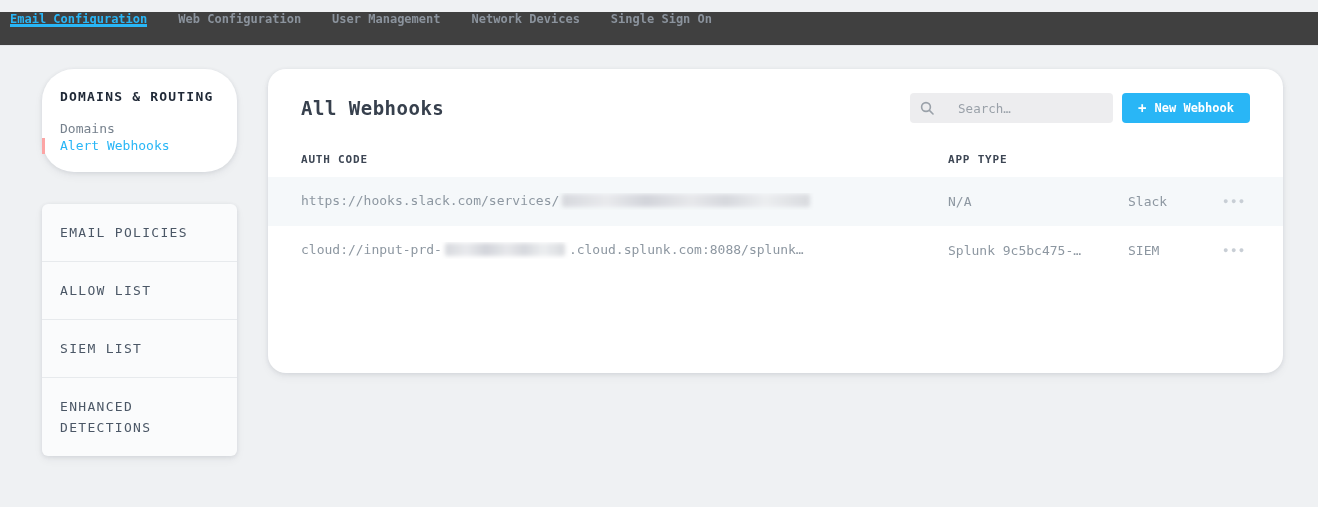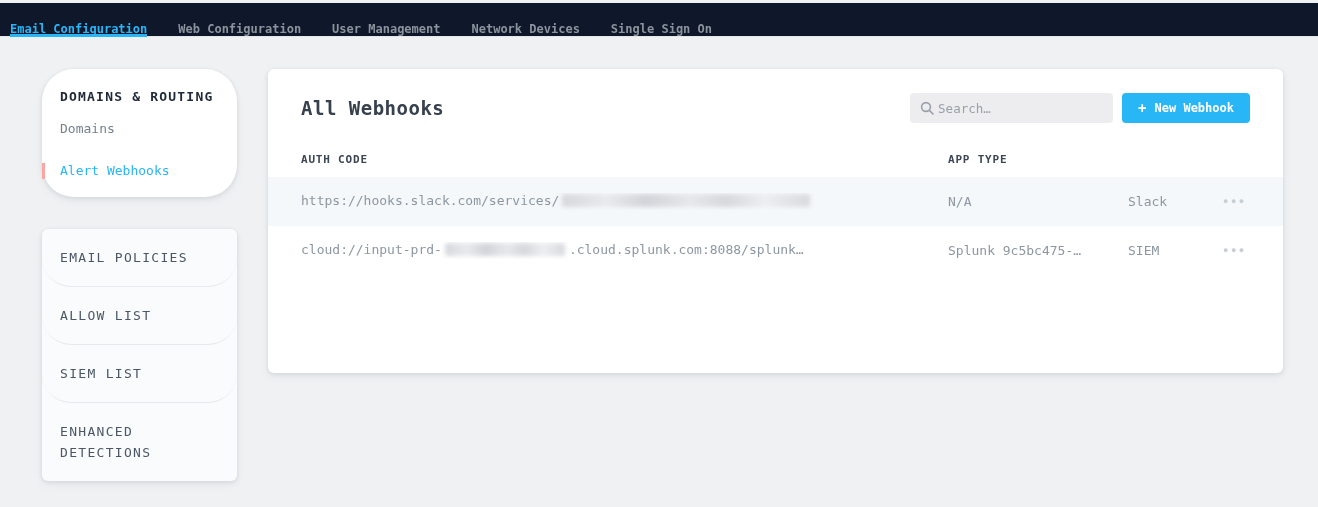--- a/index.html
+++ b/index.html
@@ -6,23 +6,23 @@
   html,body { width:1318px; height:507px; }
   body {
     font-family:"DejaVu Sans Mono","Liberation Mono",monospace;
     background:#eff1f3;
     position:relative;
     overflow:hidden;
   }
 
   
   .topnav {
-    position:absolute; top:3px; left:0; width:1318px; height:34px;
-    background:#0f172a; border-bottom:1px solid #e4e6ea;
-    display:flex; align-items:flex-end; padding-left:10px;
+    position:absolute; top:12px; left:0; width:1318px; height:34px;
+    background:#404040; border-bottom:1px solid #e4e6ea;
+    display:flex; align-items:flex-start; padding-left:10px;
   }
   .tab {
     position:relative; display:flex; align-items:center;
     margin-right:31px; font-size:12px; font-weight:bold;
     color:#8b939d; cursor:pointer; white-space:nowrap;
   }
   .tab.active { color:#29b6f6; }
   .tab.active::after {
     content:""; position:absolute; left:0; right:0; bottom:-1px;
     height:3px; background:#29b6f6;
@@ -34,49 +34,49 @@
     background:#ffffff; border-radius:6px;
     box-shadow:0 1px 4px rgba(30,40,60,0.10), 0 4px 10px rgba(30,40,60,0.05);
   }
   .card.routing { padding:20px 0 18px 0; margin-bottom:32px;border-radius:32px; }
   .routing-header {
     padding:0 18px; font-size:13px; font-weight:bold;
     letter-spacing:1.2px; color:#1f2836; margin-bottom:17px;
   }
   .side-item {
     padding:0 18px; font-size:13px; color:#76818d;
-    margin-bottom:26px; cursor:pointer; line-height:16px;
+    margin-bottom:1px; cursor:pointer; line-height:16px;
   }
   .side-item:last-child { margin-bottom:0; }
   .side-item.active {
     color:#29b6f6; border-left:3px solid #fca5a5; padding-left:15px;
   }
   .card.sections { background:#fafbfc; overflow:hidden; }
   .section-item {
     padding:18px 18px; font-size:13px; letter-spacing:1.3px;
     color:#4b5766; border-bottom:1px solid #e7eaed;
-    line-height:21px; cursor:pointer;border-radius:29px;
+    line-height:21px; cursor:pointer;
   }
   .section-item:last-child { border-bottom:none; }
 
   
   .main-card {
     position:absolute; left:268px; top:69px; width:1015px; height:304px;
-    background:#ffffff; border-radius:6px;
+    background:#ffffff; border-radius:18px;
     box-shadow:0 1px 4px rgba(30,40,60,0.10), 0 4px 10px rgba(30,40,60,0.05);
   }
   .main-header {
     display:flex; align-items:center; justify-content:space-between;
     padding:24px 33px 18px 33px;
   }
   .main-title { font-size:19px; font-weight:bold; color:#37404d; letter-spacing:0.5px; }
   .header-actions { display:flex; align-items:center; gap:9px; }
   .search-box {
     display:flex; align-items:center; width:203px; height:30px;
-    background:#ededef; border-radius:4px; padding:0 10px; gap:4px;
+    background:#ededef; border-radius:4px; padding:0 10px; gap:24px;
   }
   .search-box svg { flex:0 0 auto; display:block; }
   .search-input {
     border:none; outline:none; background:transparent; width:100%;
     font-family:inherit; font-size:12.5px; color:#5b636c;
   }
   .search-input::placeholder { color:#9aa1a9; }
   .new-webhook-btn {
     display:flex; align-items:center; justify-content:center; gap:8px;
     height:30px; padding:0 16px; background:#29b6f6; border:none;

